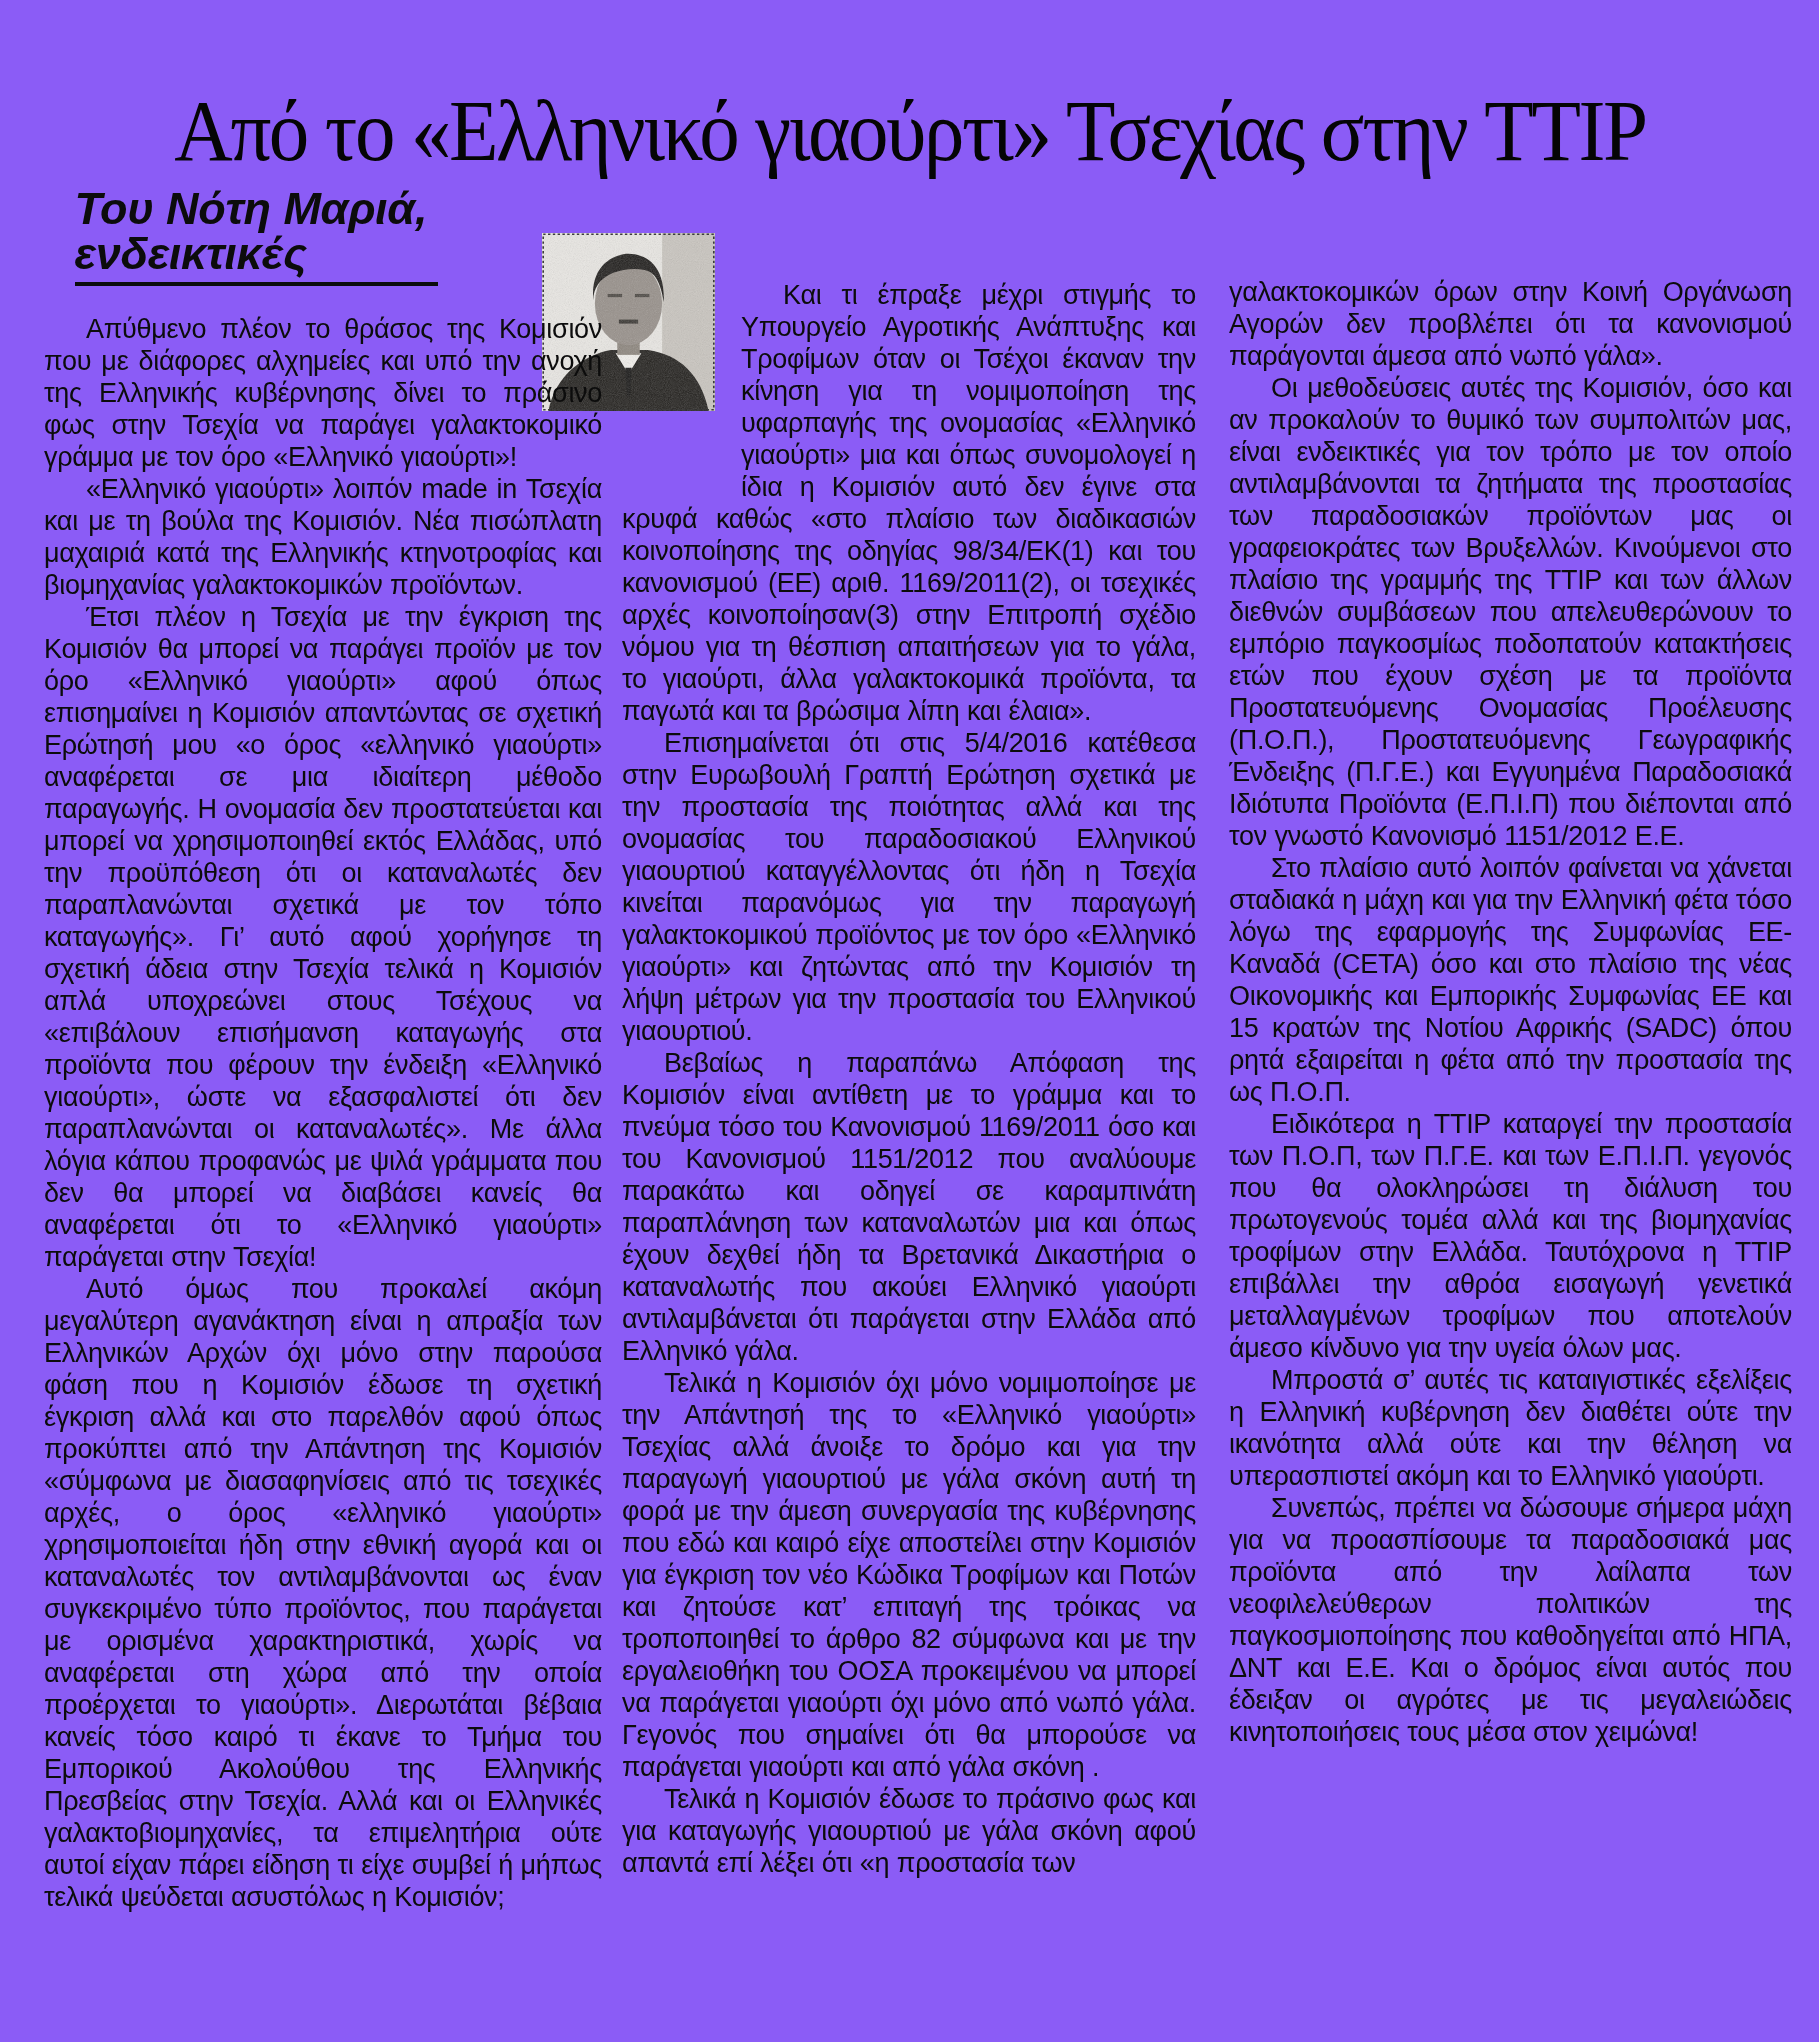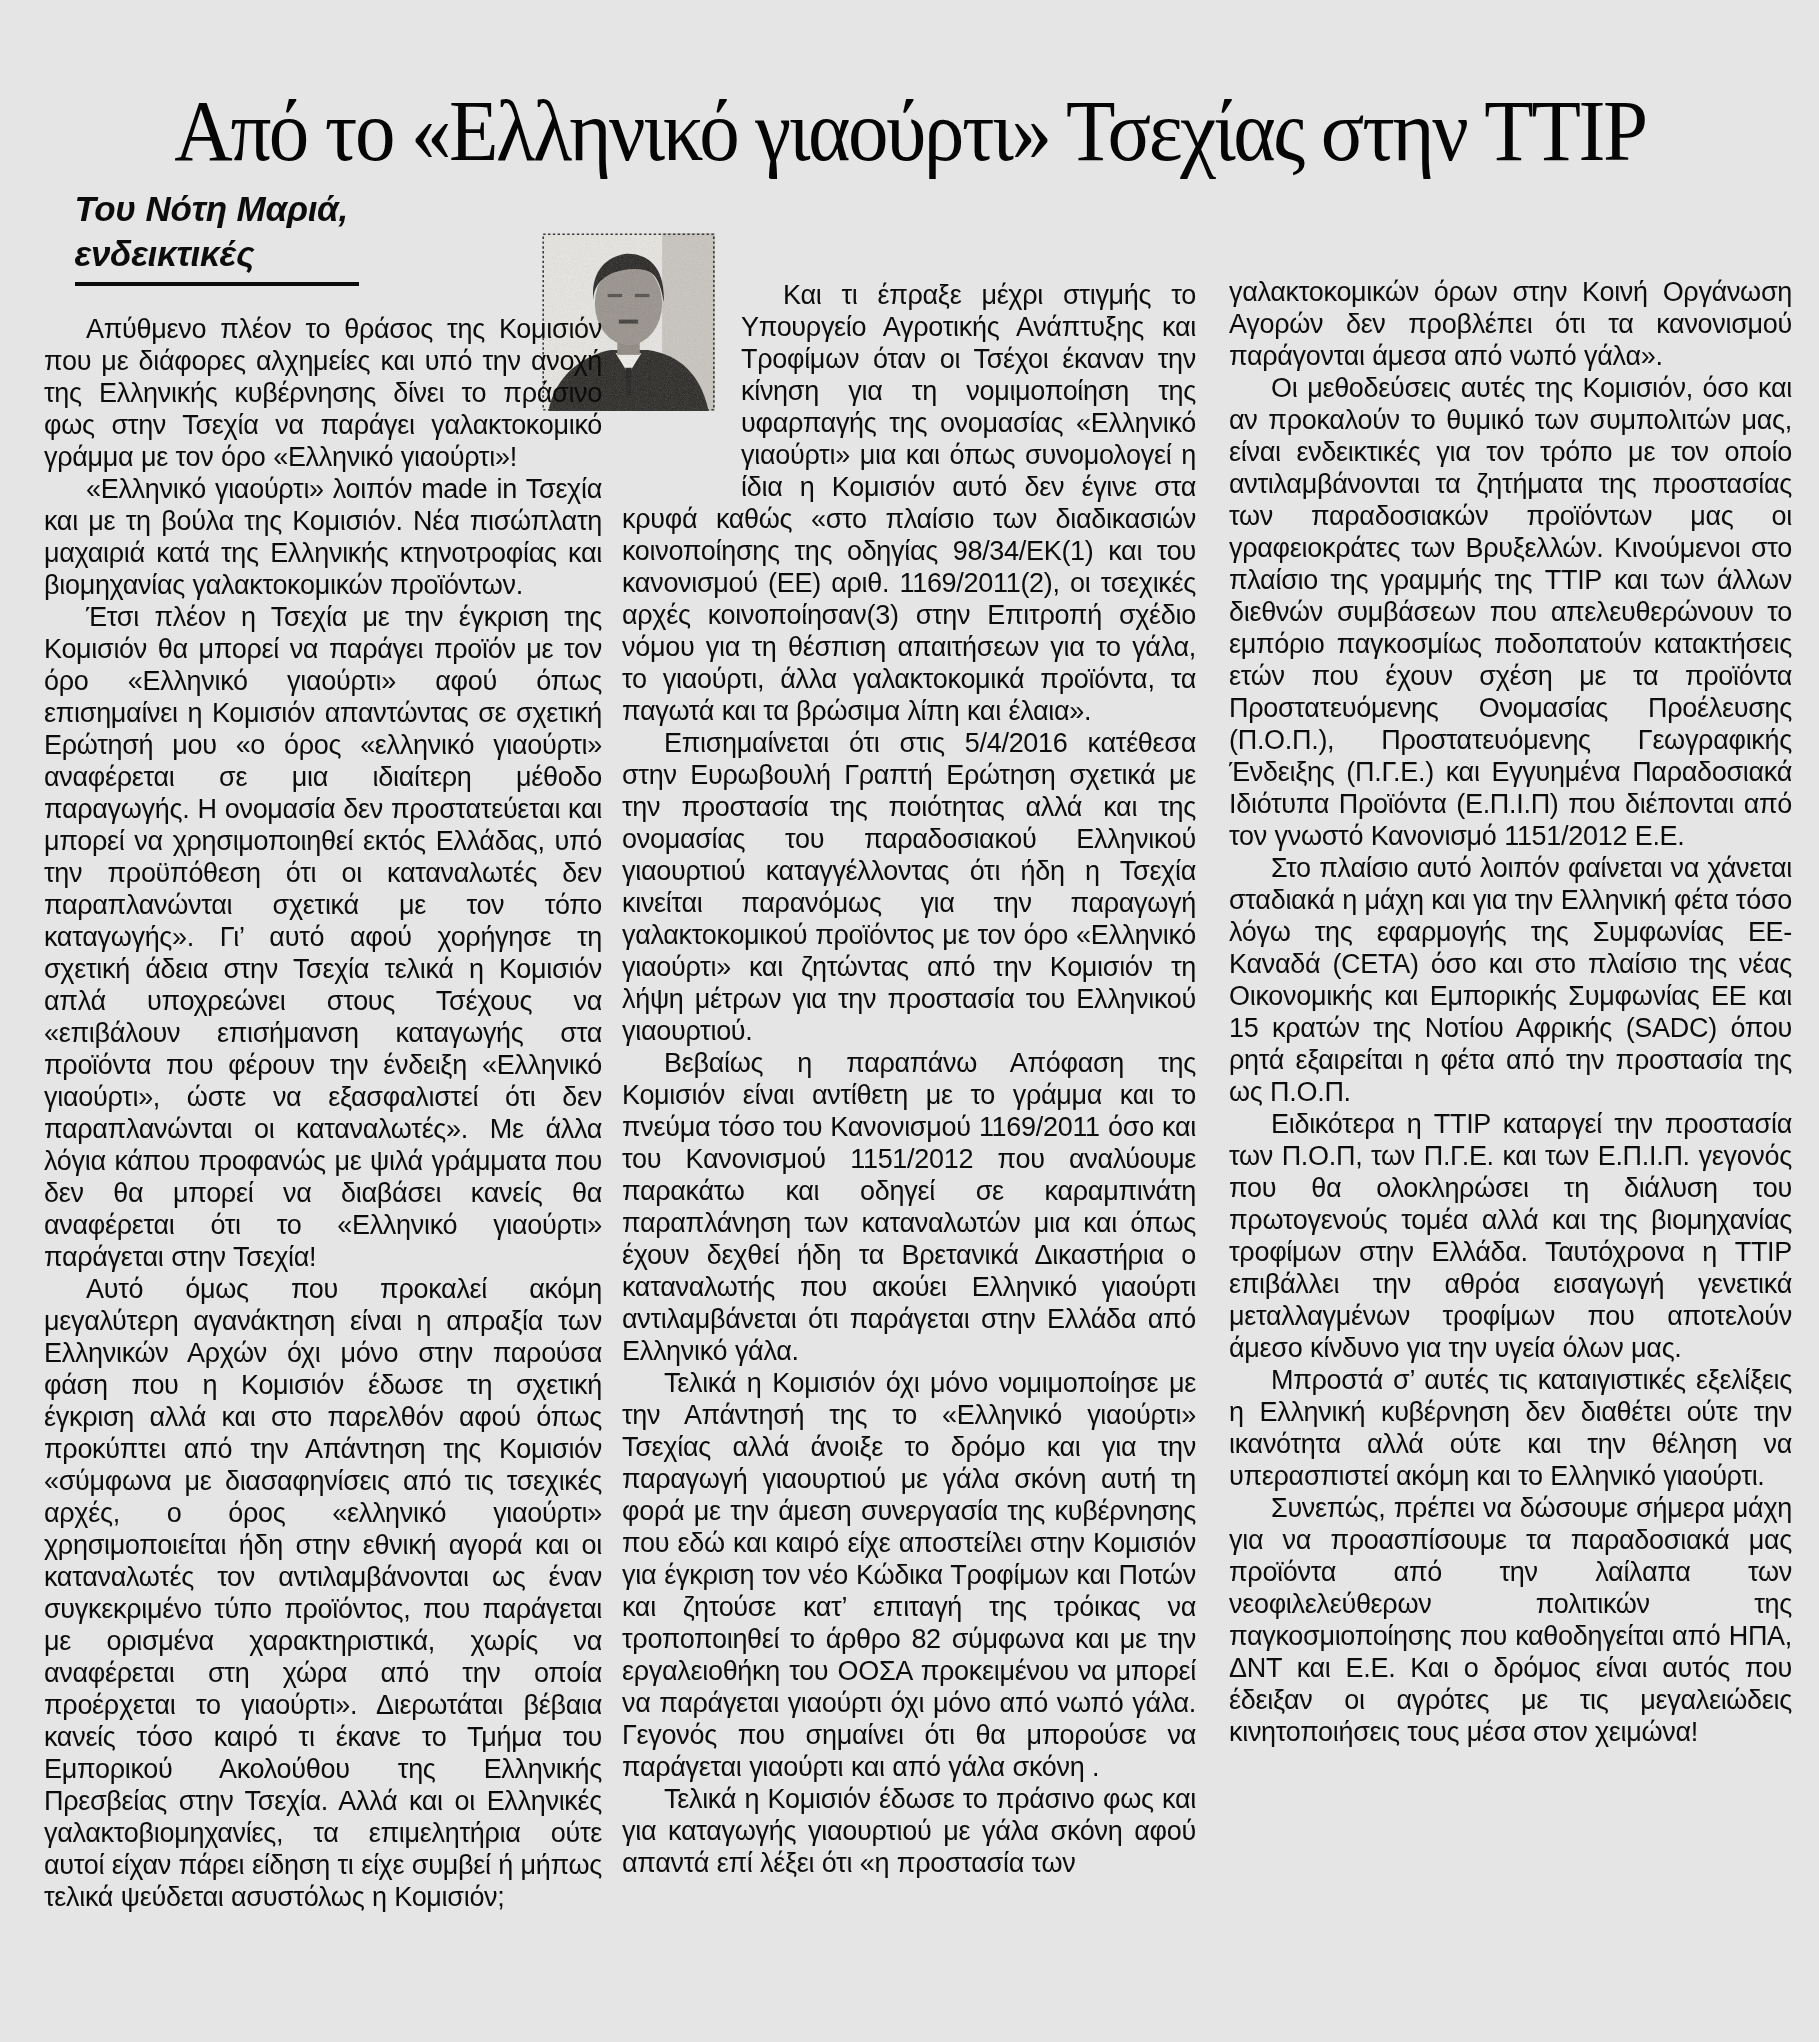--- a/index.html
+++ b/index.html
@@ -1,20 +1,20 @@
 <!DOCTYPE html>
 <html style="font-size:13px"><head>
 <meta charset="utf-8">
 <style>
   html, body { margin: 0; padding: 0; background: #888; }
   .page {
     position: relative;
     width: 1820px;
     height: 2043px;
-    background: #e5e5e5;
+    background: #8b5cf6;
     overflow: hidden;
     font-family: "Liberation Sans", sans-serif;
     color: #0c0c0c;
   }
   .headline {
     position: absolute;
     top: 27px;
     left: 24px;
     right: 24px;
     text-align: center;
@@ -37,21 +37,21 @@
   }
   .col p { margin: 0; text-indent: 42px; }
   .col p.no-indent { text-indent: 0; }
   #col1 { left: 44px;   top: 186px; width: 558px; }
   #col2 { left: 622px;  top: 279px; width: 574px; }
   #col3 { left: 1229px; top: 276px; width: 563px; }
   .byline {
     display: inline-block;
     font-weight: bold;
     font-style: italic;
-    font-size: 35px;
+    font-size: 45px;
     line-height: 45px;
     border-bottom: 4px solid #0c0c0c;
     padding-bottom: 6.4px;
     padding-right: 11.2px;
     margin-left: 30.5px;
     margin-bottom: 27px;
     text-indent: 0;
   }
   .byline span { display: block; }
   .photo-spacer {

